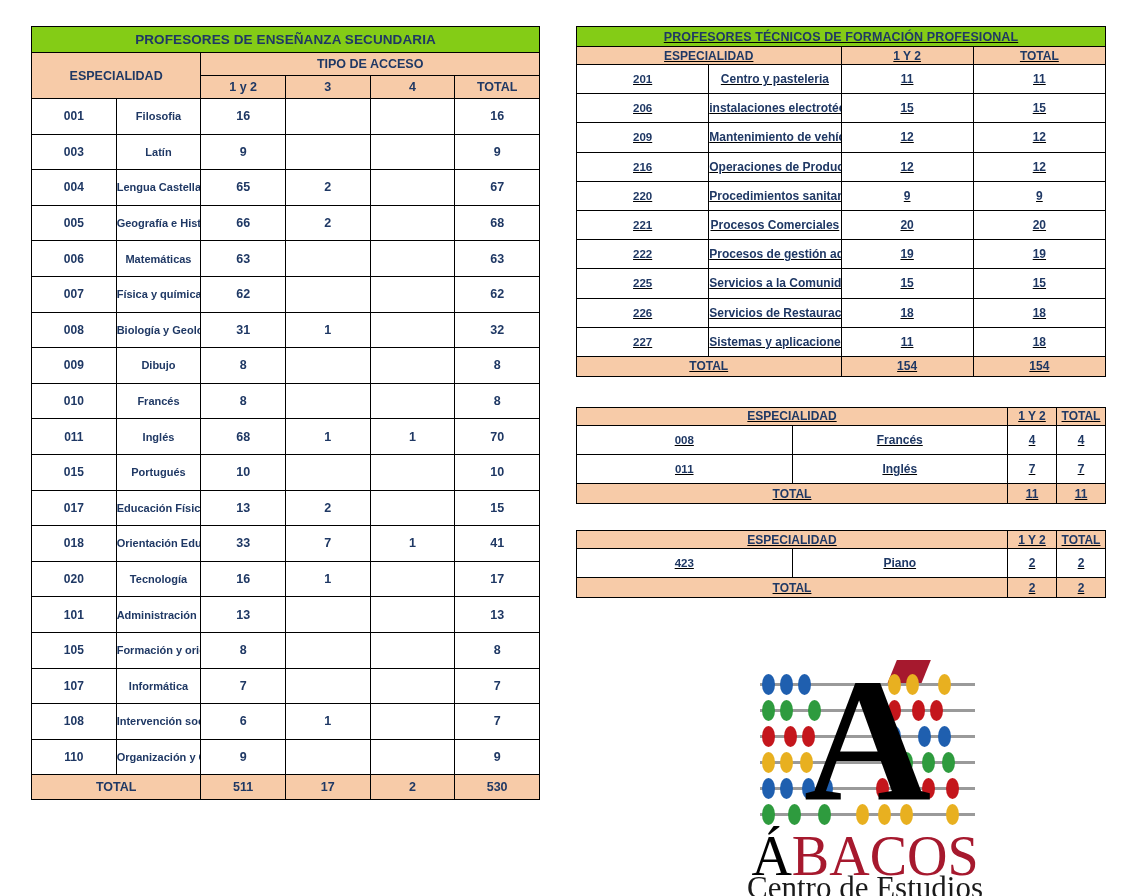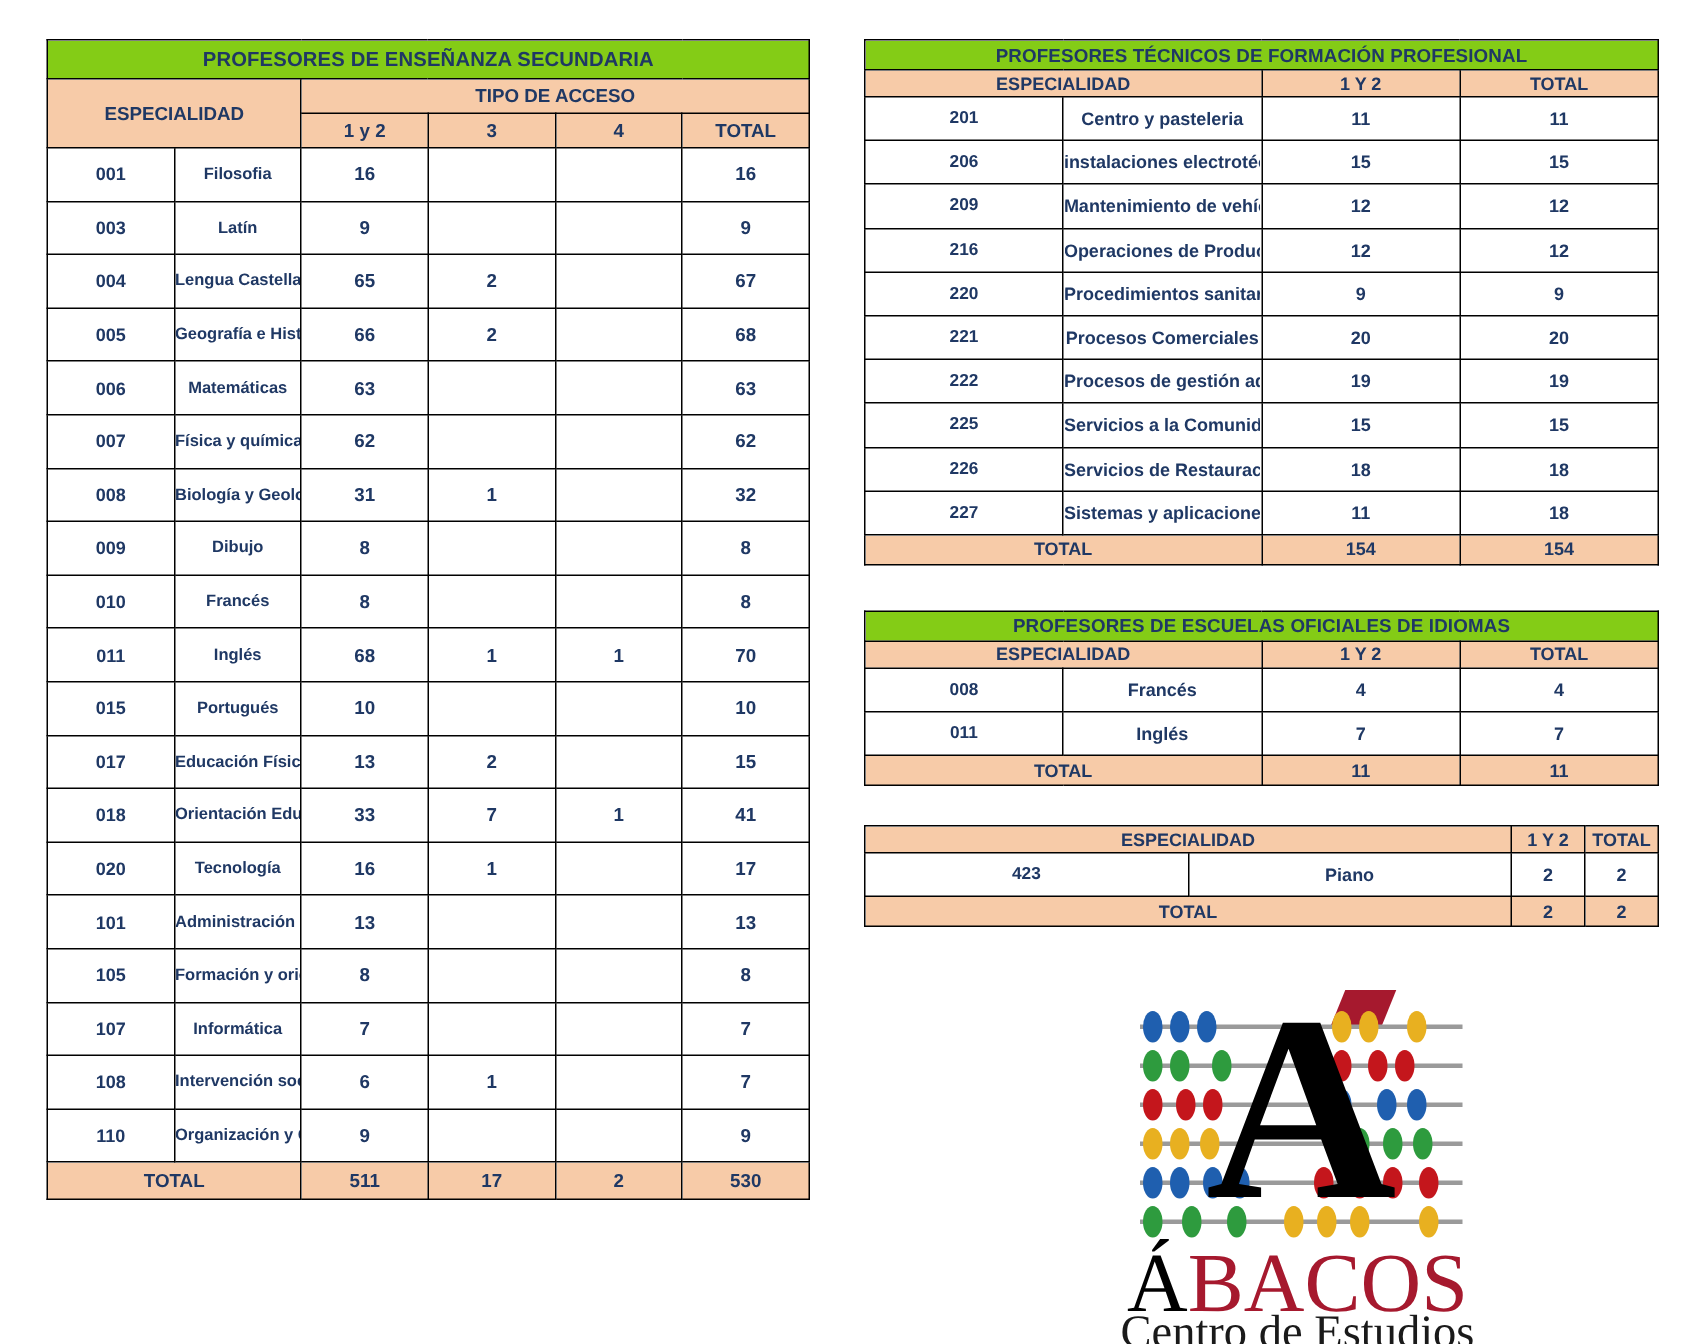--- a/index.html
+++ b/index.html
@@ -6,21 +6,21 @@
   body{
     width:1136px;height:896px;
     background:#ffffff;
     font-family:"Liberation Sans", sans-serif;
     position:relative;
     overflow:hidden;
   }
   .page{position:relative;width:1136px;height:896px;}
 
   .col-left{position:absolute;left:31px;top:26px;width:509px;}
-  .col-right{position:absolute;left:576px;top:26px;width:530px;}
+  .col-right{position:absolute;left:576px;top:26px;width:530px;text-decoration:underline;}
 
   table.tbl{
     border-collapse:collapse;
     width:100%;
     table-layout:fixed;
     background:#ffffff;
   }
   table.tbl td{
     border:1.6px solid #000000;
     color:#1F3864;
@@ -54,21 +54,21 @@
   .t-left td.n2{width:30px;font-size:12.5px;}
   .t-left td.n3{width:30px;font-size:12.5px;}
   .t-left td.n4{width:56px;font-size:12.5px;}
   .t-left tr.datarow td{height:34.6px;}
 
   
   .t-right td.code{width:40px;font-size:11.5px;}
   .t-right td.name{font-size:12px;}
   .t-right td.n1{width:48px;font-size:12px;}
   .t-right td.n2{width:48px;font-size:12px;}
-  .t-right tr.datarow td{height:28.2px;border-radius:12px;}
+  .t-right tr.datarow td{height:28.2px;}
   .t-right .title-cell{height:19px;font-size:12.5px;}
   .t-right .sub-cell{height:17px;font-size:12px;}
   .t-right .total-cell{height:19px;font-size:12px;}
 
   .gap-a{height:30px;}
   .gap-b{height:26px;}
 
   
   .logo{
     position:absolute;left:700px;top:652px;width:330px;height:244px;
@@ -380,23 +380,20 @@
           <td class="total-cell n1">154</td>
           <td class="total-cell n2">154</td>
         </tr>
       </tbody>
     </table>
 
     <div class="gap-a"></div>
 
     <table class="tbl t-right">
       <tbody>
-        <tr>
-          <td class="title-cell" colspan="4">PROFESORES DE ESCUELAS OFICIALES DE IDIOMAS</td>
-        </tr>
         <tr>
           <td class="sub-cell" colspan="2">ESPECIALIDAD</td>
           <td class="sub-cell n1">1 Y 2</td>
           <td class="sub-cell n2">TOTAL</td>
         </tr>
         </tbody>
         <tbody id="idi-body">
           <tr class="datarow">
             <td class="code">008</td>
             <td class="name">Francés</td>

